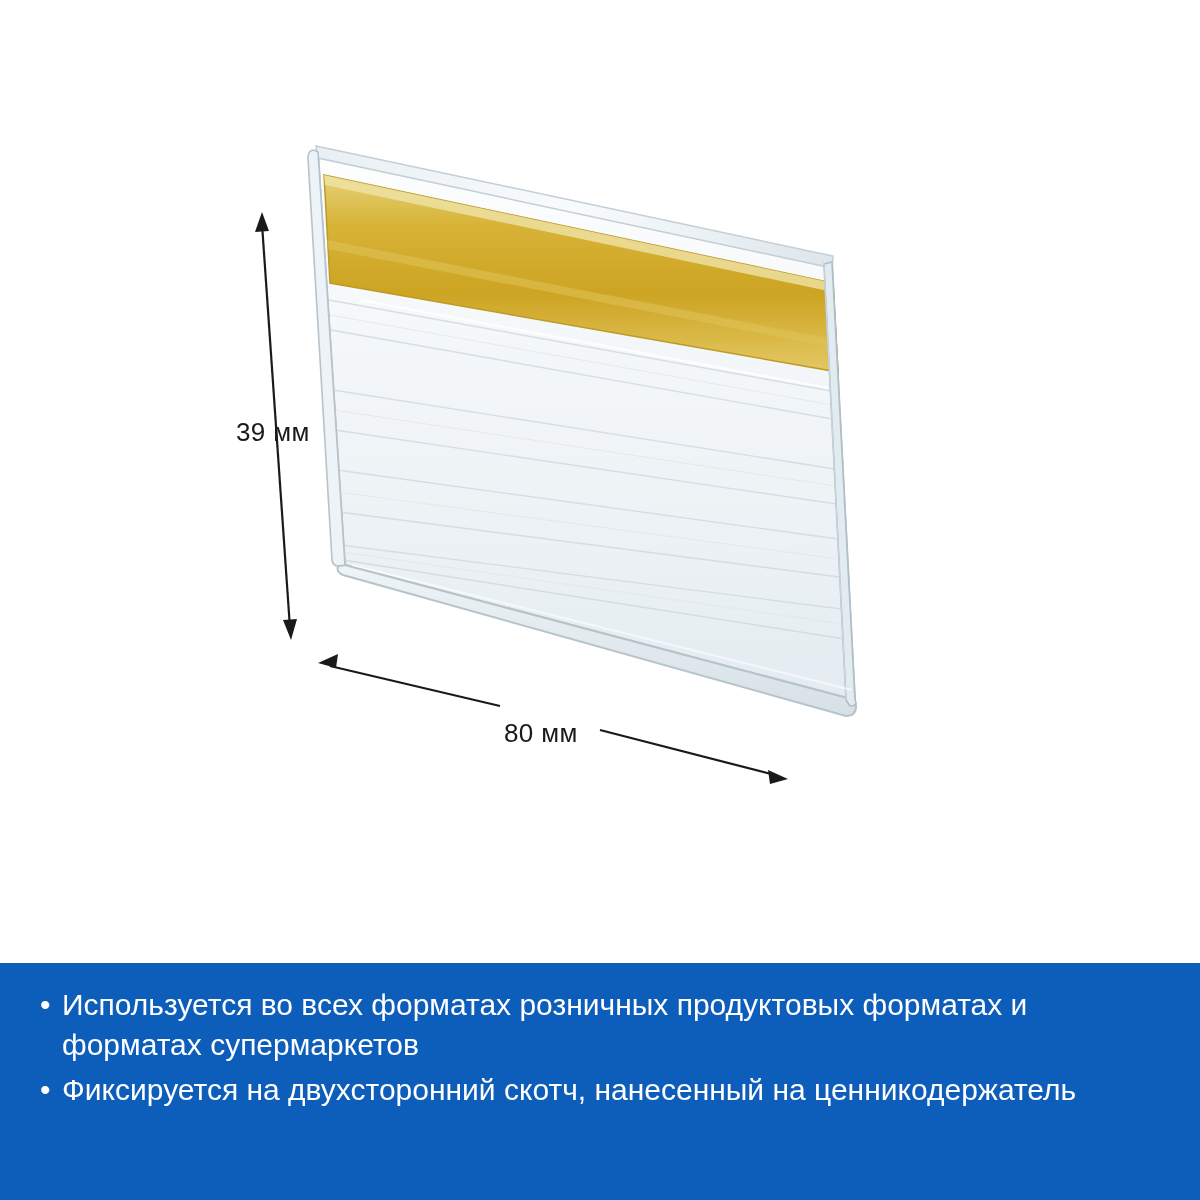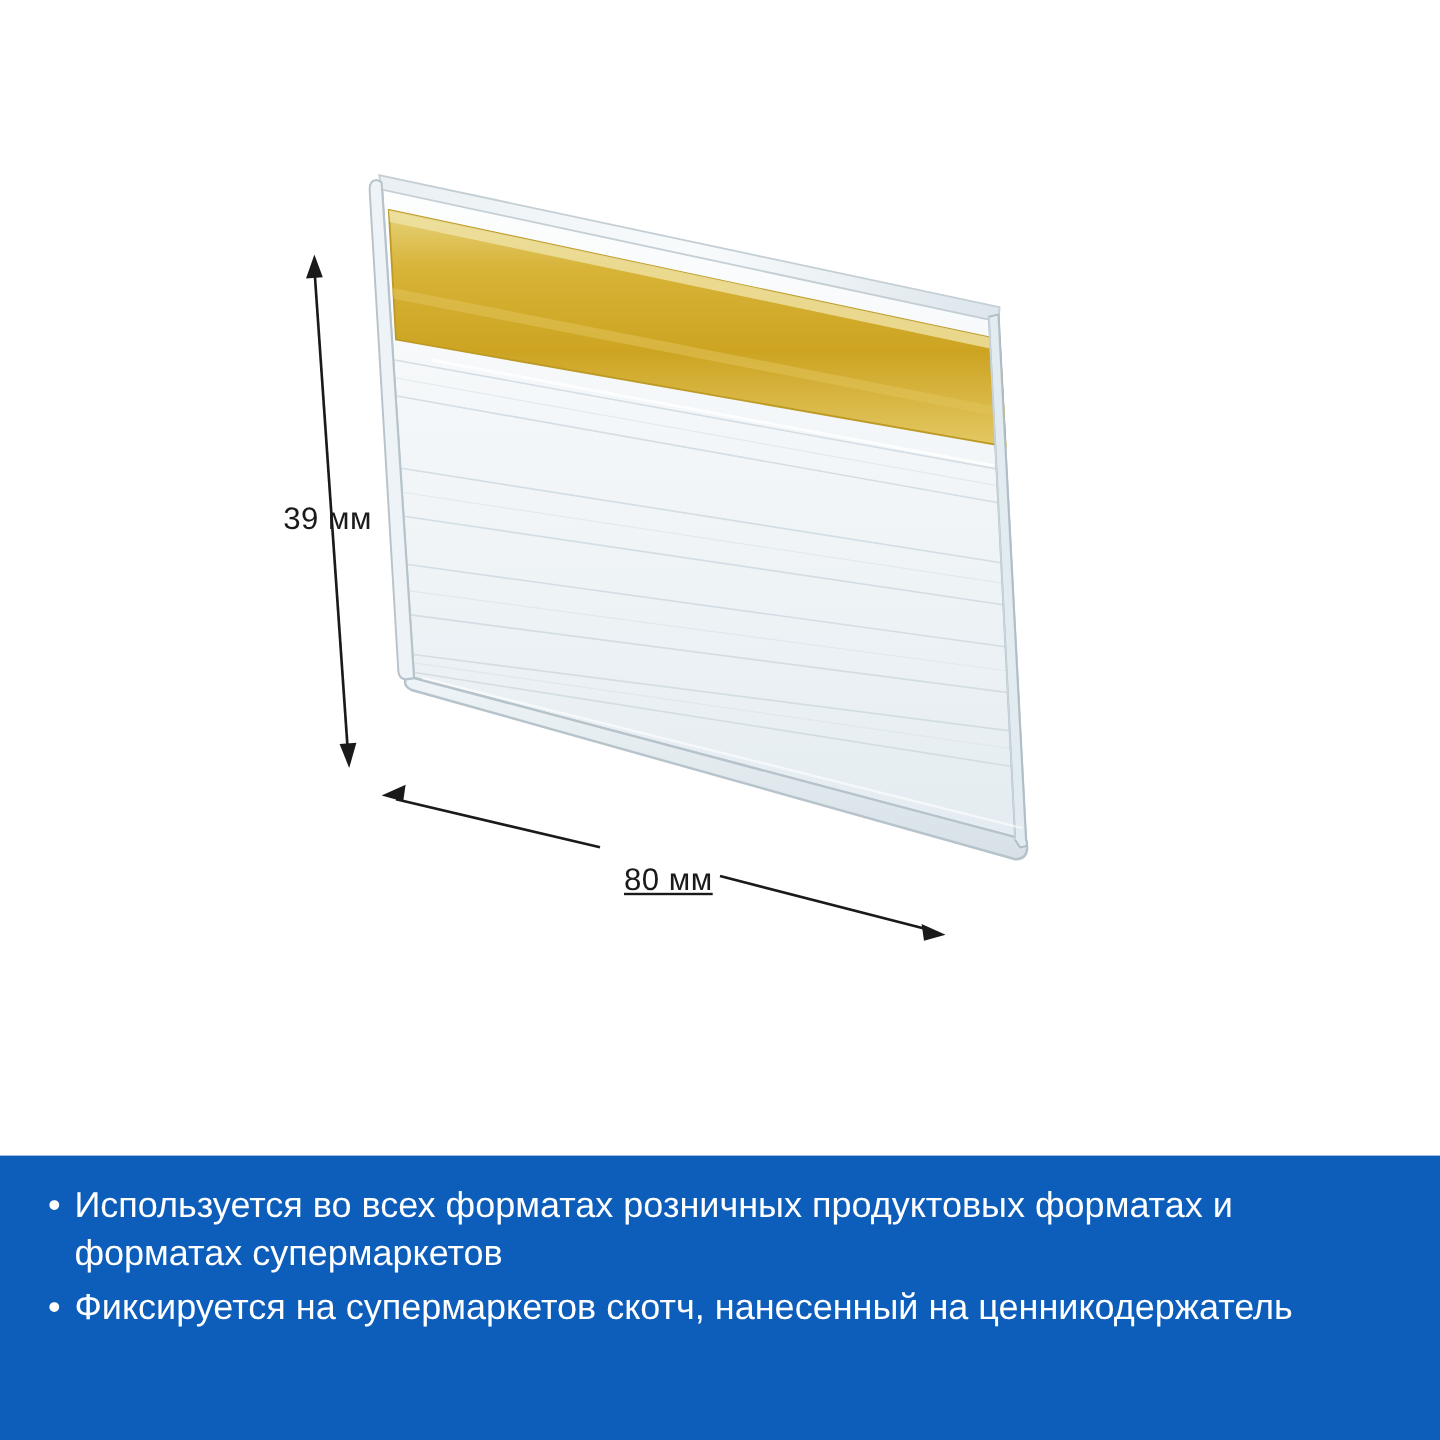--- a/index.html
+++ b/index.html
@@ -33,23 +33,22 @@
     color: #1a1a1a;
     font-size: 26px;
     letter-spacing: 0.4px;
     white-space: nowrap;
   }
   .dim-height-label {
     left: 236px;
     top: 417px;
   }
   .dim-width-label {
-    left: 520px;
+    left: 504px;
     top: 718px;
-    text-decoration: underline;
   }
   .footer {
     position: absolute;
     left: 0;
     top: 963px;
     width: 1200px;
     height: 237px;
     background: #0d5dba;
     color: #ffffff;
     box-sizing: border-box;
@@ -163,16 +162,16 @@
 </div>
 
 <div class="footer">
   <ul>
     <li>
       <span class="bullet">•</span>
       <span>Используется во всех форматах розничных продуктовых форматах и форматах супермаркетов</span>
     </li>
     <li>
       <span class="bullet">•</span>
-      <span>Фиксируется на супермаркетов скотч, нанесенный на ценникодержатель</span>
+      <span>Фиксируется на двухсторонний скотч, нанесенный на ценникодержатель</span>
     </li>
   </ul>
 </div>
 
 </body></html>

